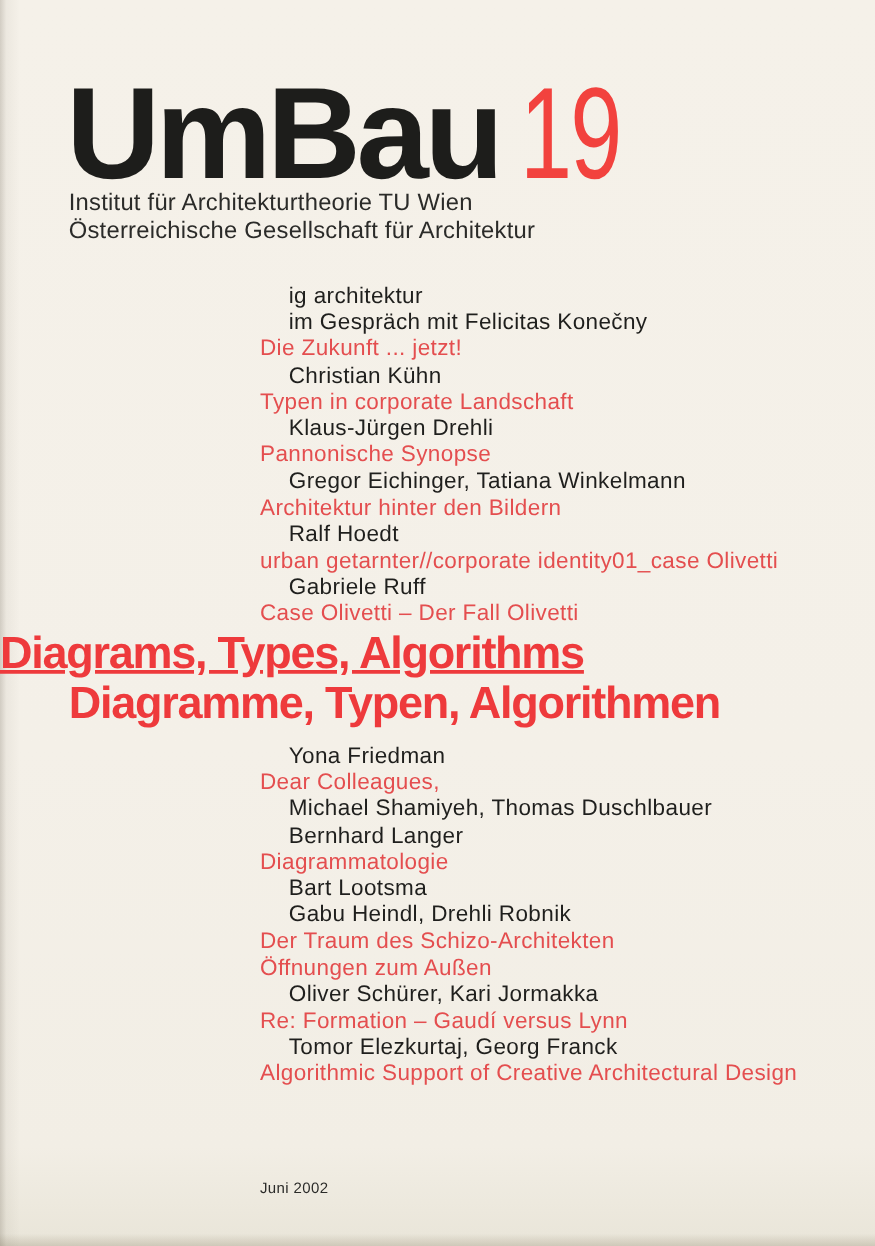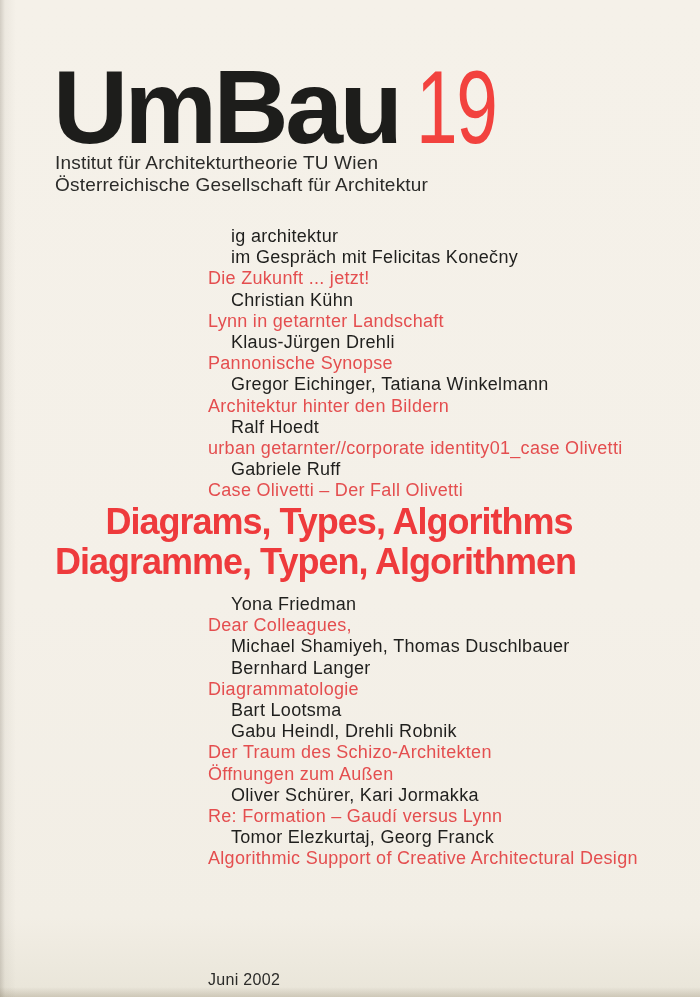--- a/index.html
+++ b/index.html
@@ -44,25 +44,25 @@
   }
   .toc-top{top:226px;}
   .toc-bottom{top:594px;}
   .toc-line.author{color:#1f1f1d;margin-left:23px;}
   .toc-line.title{color:#e44e4f;}
   .feature-line{
     position:absolute;
     font-size:36px;line-height:1;font-weight:bold;
     letter-spacing:-1px;color:#ee3a3c;white-space:nowrap;text-align:center;
   }
-  .feature-en{left:0;right:22px;top:504px;text-align:center;}
+  .feature-en{left:0;right:22px;top:504px;text-align:left;text-decoration:underline;}
   .feature-de{left:55px;top:544px;}
   .footer-date{
-    position:absolute;left:208px;top:969px;
-    font-size:16px;line-height:21.2px;letter-spacing:0.3px;
+    position:absolute;left:208px;top:940px;
+    font-size:12px;line-height:21.2px;letter-spacing:0.3px;
     color:#2b2b29;
   }
 </style>
 </head>
 <body>
 
 <div class="page">
 
   <div class="masthead">
     <span>UmBau</span><span class="issue">19</span>
@@ -71,21 +71,21 @@
   <div class="orglines">
     <div>Institut für Architekturtheorie TU Wien</div>
     <div>Österreichische Gesellschaft für Architektur</div>
   </div>
 
   <div class="toc toc-top">
       <div class="toc-line author">ig architektur</div>
       <div class="toc-line author">im Gespräch mit Felicitas Konečny</div>
       <div class="toc-line title">Die Zukunft ... jetzt!</div>
       <div class="toc-line author">Christian Kühn</div>
-      <div class="toc-line title">Lynn in getarnter Landschaft</div>
+      <div class="toc-line title">Typen in corporate Landschaft</div>
       <div class="toc-line author">Klaus-Jürgen Drehli</div>
       <div class="toc-line title">Pannonische Synopse</div>
       <div class="toc-line author">Gregor Eichinger, Tatiana Winkelmann</div>
       <div class="toc-line title">Architektur hinter den Bildern</div>
       <div class="toc-line author">Ralf Hoedt</div>
       <div class="toc-line title">urban getarnter//corporate identity01_case Olivetti</div>
       <div class="toc-line author">Gabriele Ruff</div>
       <div class="toc-line title">Case Olivetti – Der Fall Olivetti</div>
     </div>
 

